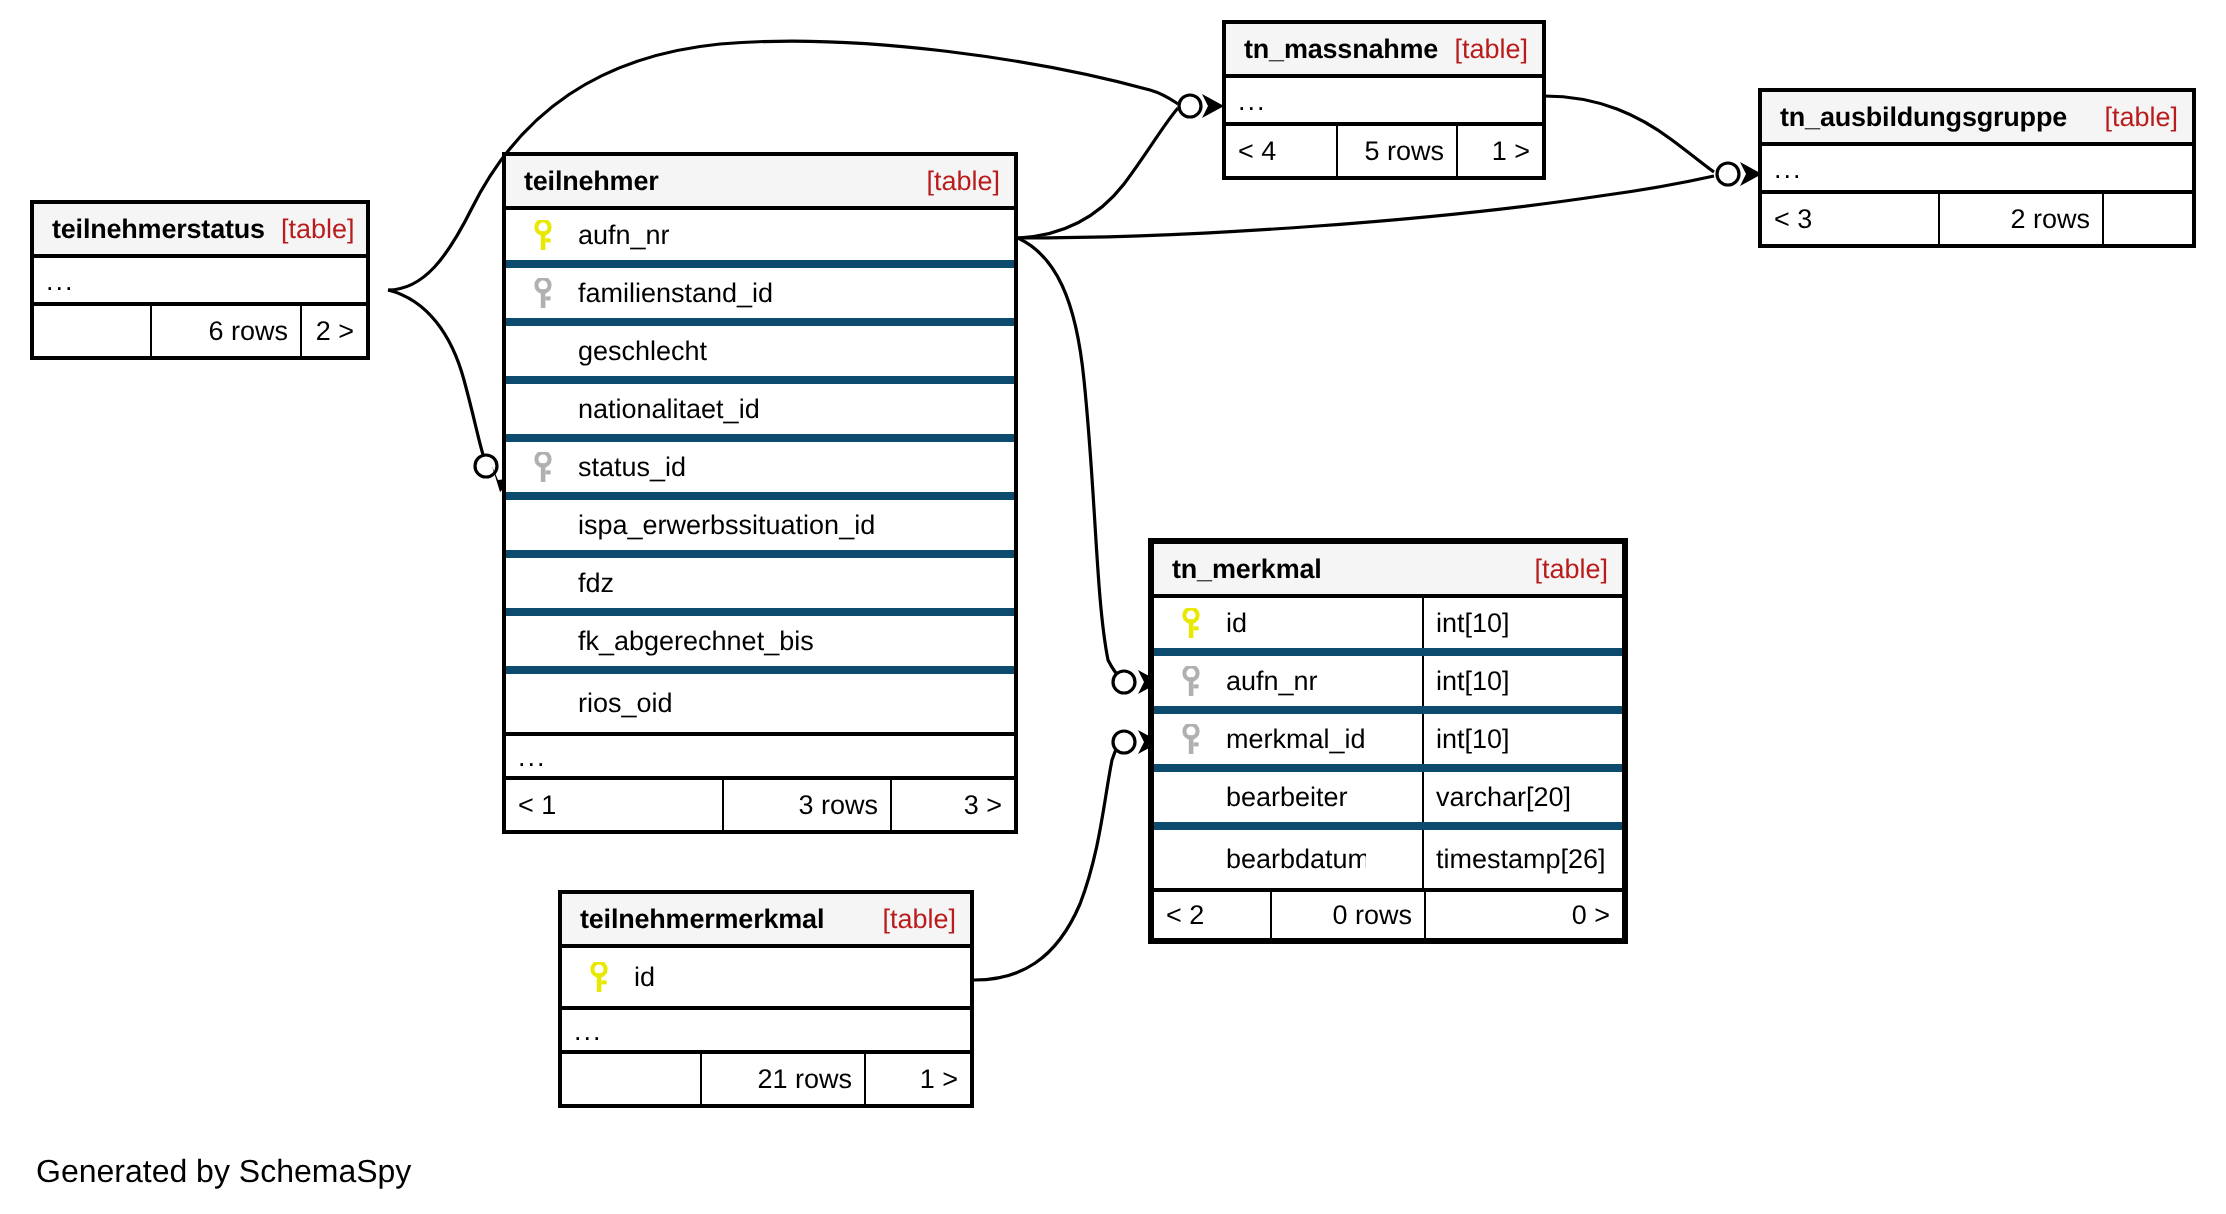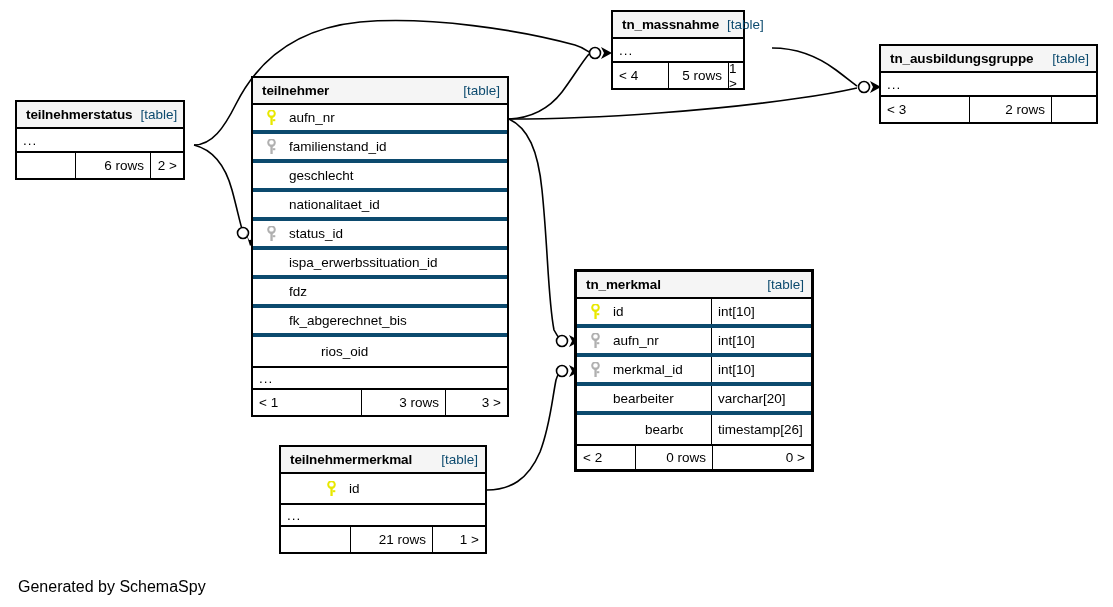--- a/index.html
+++ b/index.html
@@ -50,38 +50,37 @@
     padding: 0 7px 0 9px;
     height: 27px;
     white-space: nowrap;
   }
   .tbl-name {
     font-weight: bold;
     font-size: 13.5px;
     letter-spacing: -0.1px;
   }
   .tbl-kind {
-    color: #0c4a6e;
+    color: #b91c1c;
     font-size: 13.5px;
     padding-left: 8px;
   }
   .tbl-rows {
     display: block;
   }
   .col-row {
     display: flex;
     align-items: center;
     height: 29px;
     border-bottom: 4px solid #0c4a6e;
     box-sizing: border-box;
     white-space: nowrap;
   }
   .col-row:last-child {
     border-bottom: none;
-    padding-left: 32px;
   }
   .col-key {
     width: 24px;
     min-width: 24px;
     display: flex;
     align-items: center;
     justify-content: center;
     padding-left: 6px;
     box-sizing: content-box;
   }
@@ -261,21 +260,21 @@
       </div>
     </div>
     <div class="ellipsis-row">...</div>
     <div class="footer-row">
       <div class="footer-cell left" style="width:108px;">&lt; 1</div>
       <div class="footer-cell right divider" style="width:84px;">3 rows</div>
       <div class="footer-cell right divider" style="flex:1;">3 &gt;</div>
     </div>
   </div>
 
-  <div class="table-node" style="left:611px; top:10px; width:134px;">
+  <div class="table-node" style="left:611px; top:10px; width:162px;">
     <div class="tbl-header">
       <span class="tbl-name">tn_massnahme</span>
       <span class="tbl-kind">[table]</span>
     </div>
     <div class="ellipsis-row no-top">...</div>
     <div class="footer-row">
       <div class="footer-cell left" style="width:55px;">&lt; 4</div>
       <div class="footer-cell right divider" style="width:60px;">5 rows</div>
       <div class="footer-cell right divider" style="flex:1;">1 &gt;</div>
     </div>

